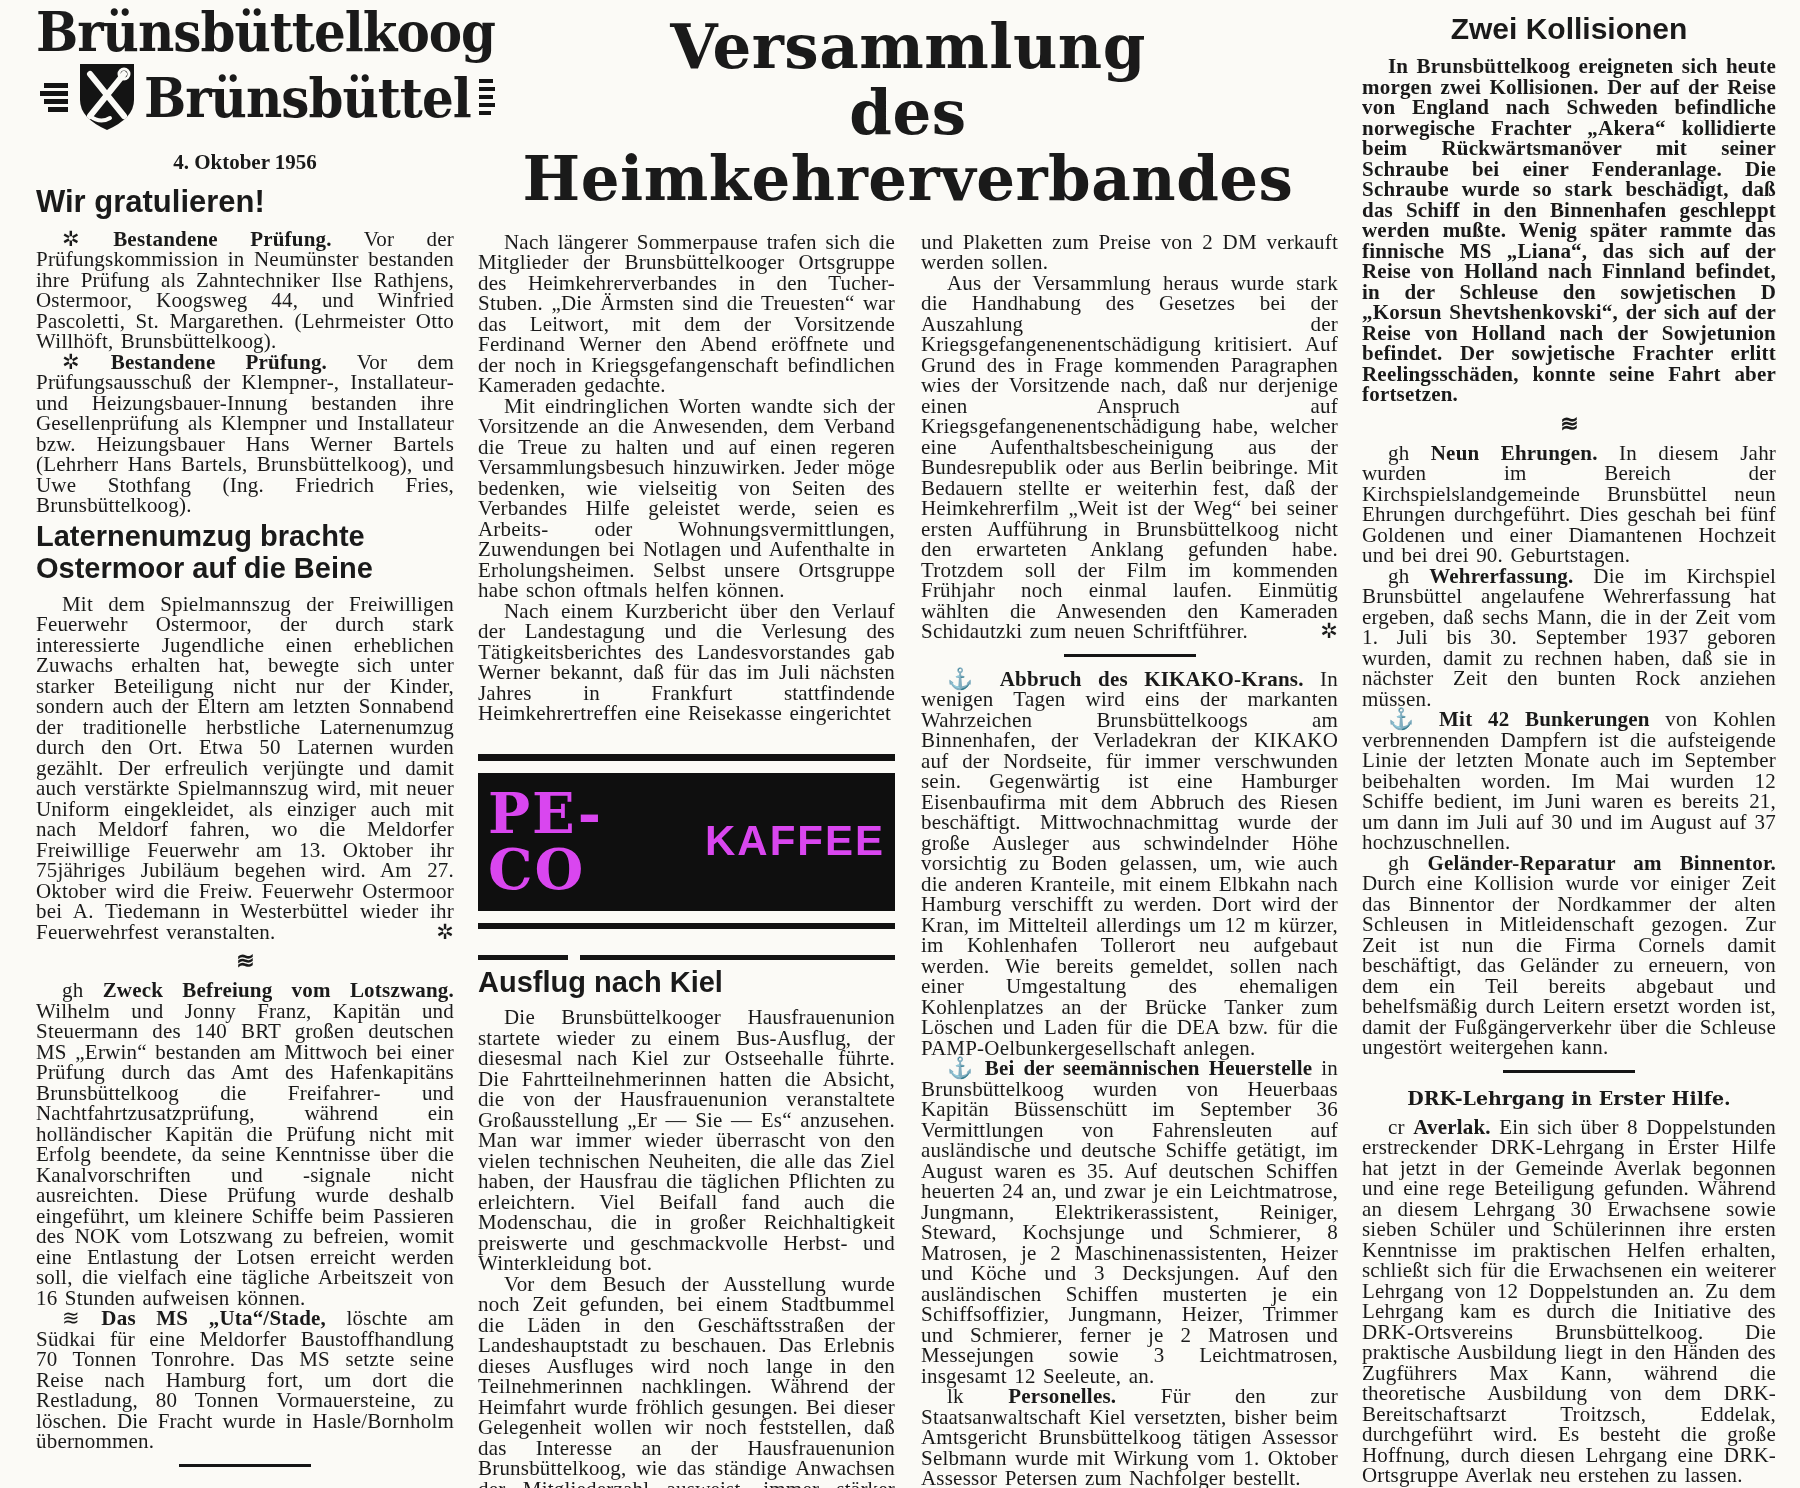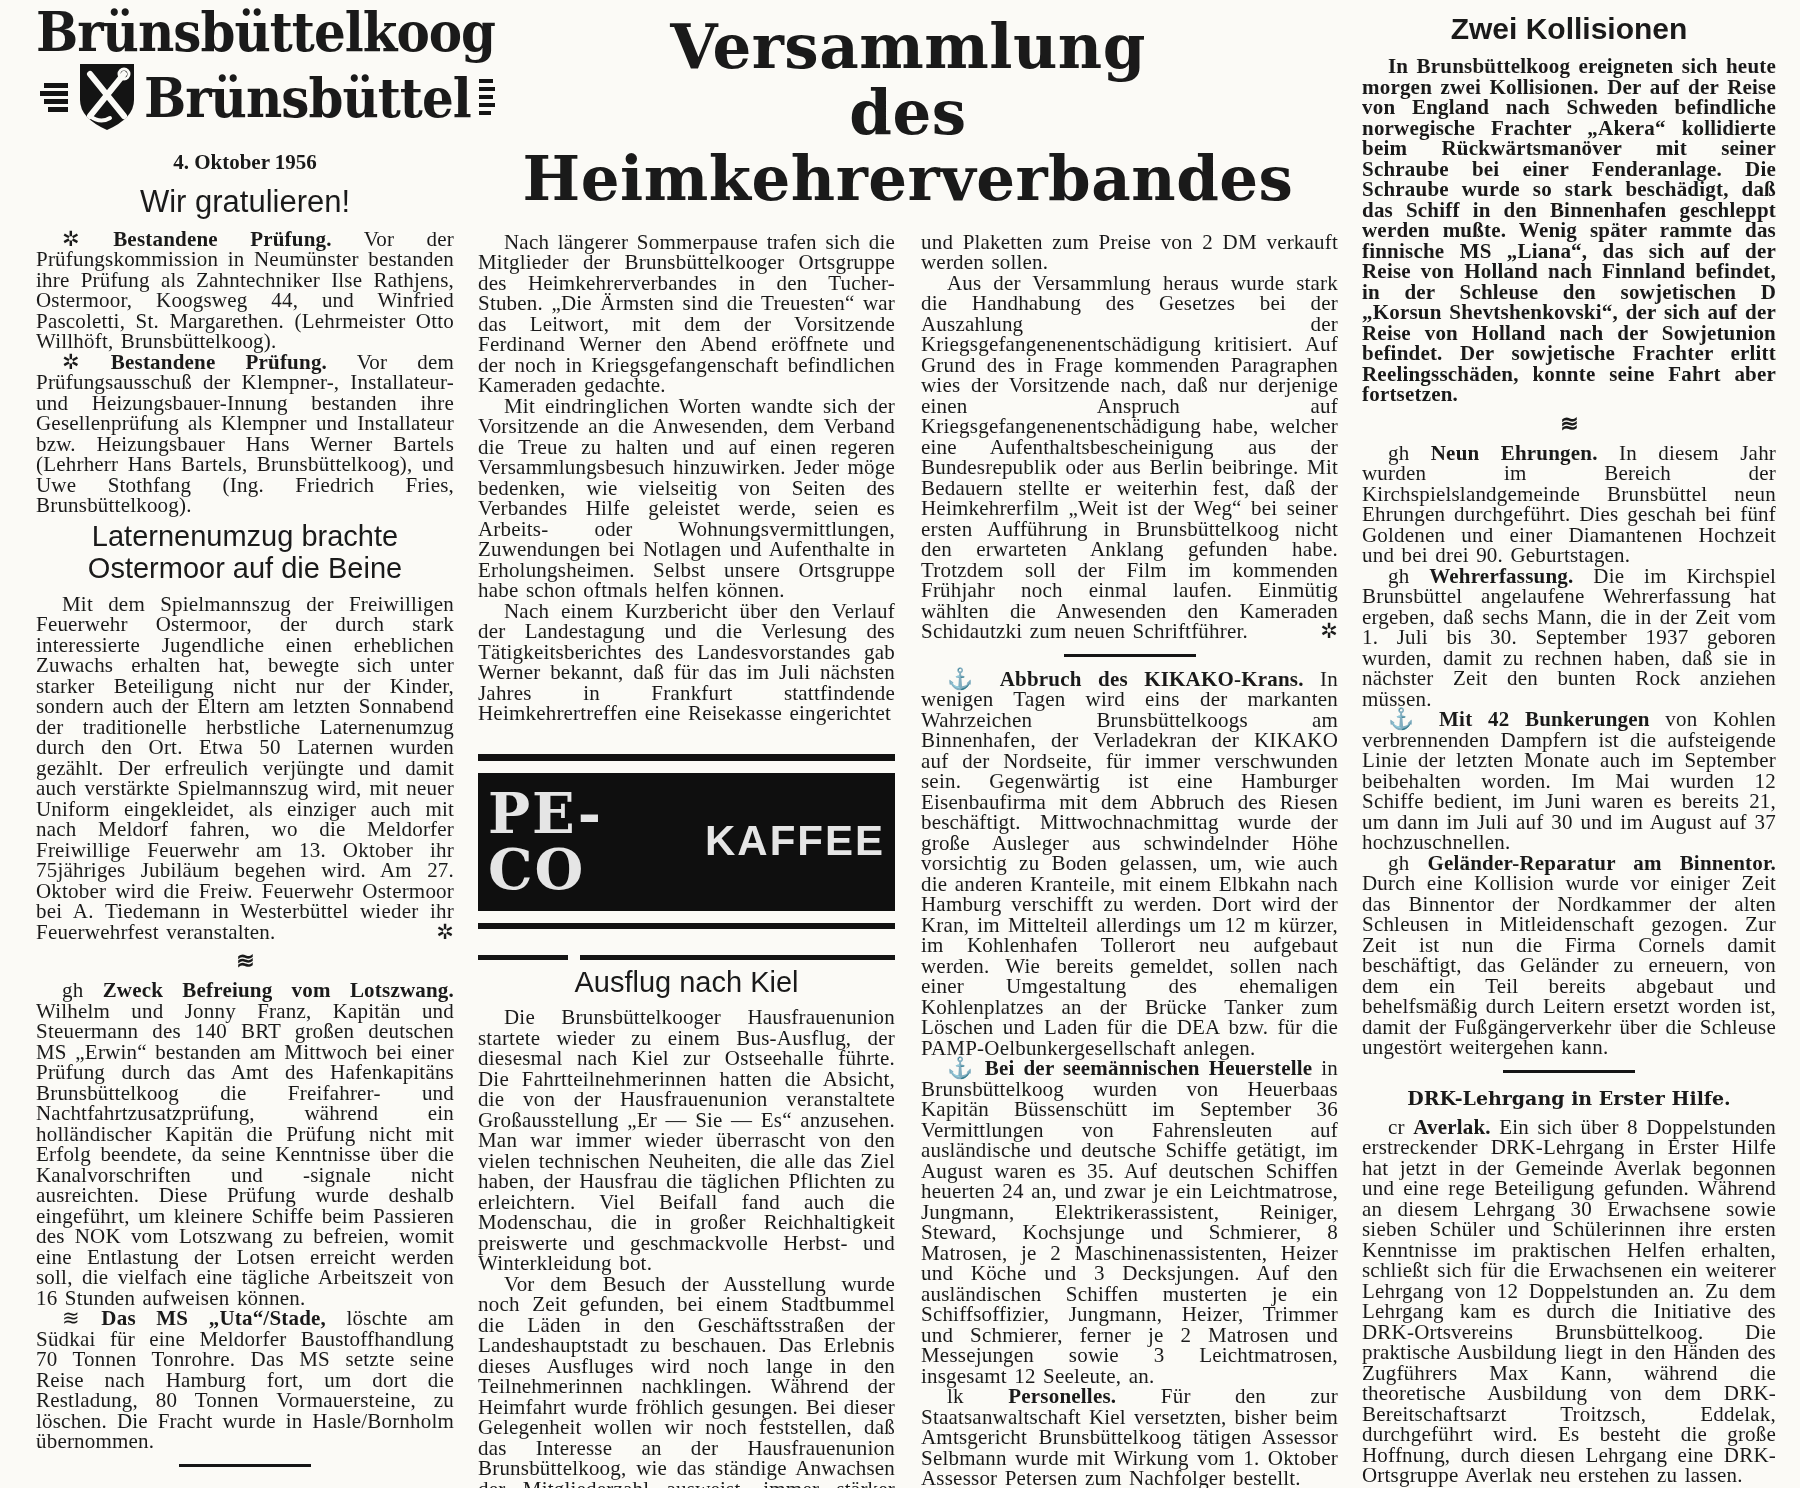--- a/index.html
+++ b/index.html
@@ -28,22 +28,22 @@
   .boldpara{font-weight:bold;}
   .endstar{float:right;font-weight:normal;}
   .sig{float:right;font-weight:normal;}
 
   
   .main-headline{
     text-align:center;font-family:"DejaVu Serif",serif;font-weight:bold;
     font-size:61px;line-height:1.08;margin:6px 0 20px 0;letter-spacing:.5px;
   }
   .sub-headline{
-    text-align:center;font-family:"Liberation Sans","DejaVu Sans",sans-serif;
-    font-weight:normal;font-size:29px;line-height:1.12;margin:4px 0 9px 0;
+    text-align:left;font-family:"Liberation Sans","DejaVu Sans",sans-serif;
+    font-weight:bold;font-size:29px;line-height:1.12;margin:4px 0 9px 0;
   }
   .small-headline{
     text-align:center;font-family:"DejaVu Serif",serif;
     font-weight:bold;font-size:19px;margin:14px 0 8px 0;
   }
   .col4-headline{
     text-align:center;font-family:"Liberation Sans","DejaVu Sans",sans-serif;
     font-weight:bold;font-size:30px;margin:4px 0 10px 0;
   }
 
@@ -61,21 +61,21 @@
   .date-line{text-align:center;font-weight:bold;font-size:21px;margin:12px 0 4px 0;}
 
   
   .wavy{ text-align:center;font-size:22px;line-height:1;margin:8px 0;font-weight:bold;letter-spacing:-1px;}
   .rule{width:132px;border:0;border-top:3px solid #151515;margin:12px auto;}
 
   
   .ad{margin:30px 0 6px 0;}
   .ad-topline{height:7px;background:#121212;margin-bottom:12px;}
   .ad-box{
-    background:#0f0f0f;color:#e5e5e5;display:flex;align-items:center;justify-content:center;
+    background:#0f0f0f;color:#d946ef;display:flex;align-items:center;justify-content:center;
     gap:20px;padding:12px 10px 14px 10px;
   }
   .ad-brand{font-family:"DejaVu Serif",serif;font-weight:bold;font-size:56px;line-height:1;letter-spacing:2px;}
   .ad-product{font-family:"Liberation Sans","DejaVu Sans",sans-serif;font-weight:bold;font-size:42px;line-height:1;letter-spacing:2px;}
   .ad-bottomline{height:6px;background:#121212;margin-top:12px;}
   .ad-sep{display:flex;gap:12px;margin:26px 0 0 0;}
   .ad-sep .seg1{width:90px;height:5px;background:#151515;}
   .ad-sep .seg2{flex:1;height:5px;background:#151515;}
 
   .clearfix::after{content:"";display:block;clear:both;}

